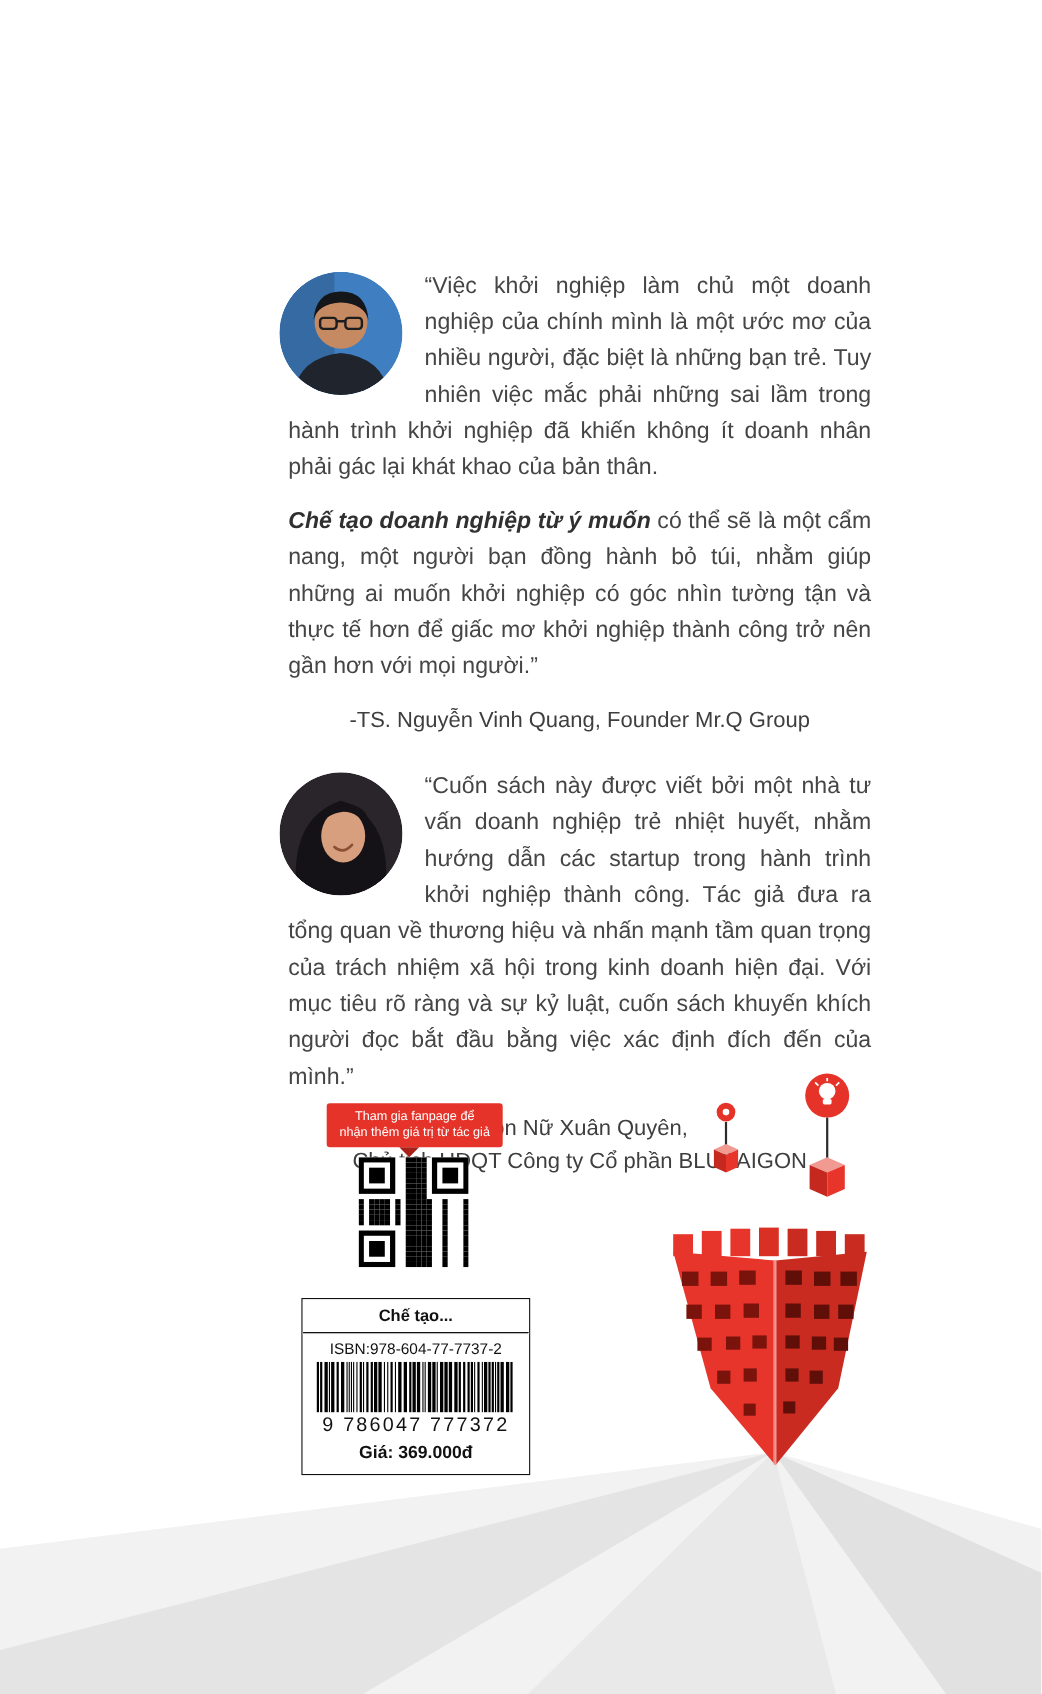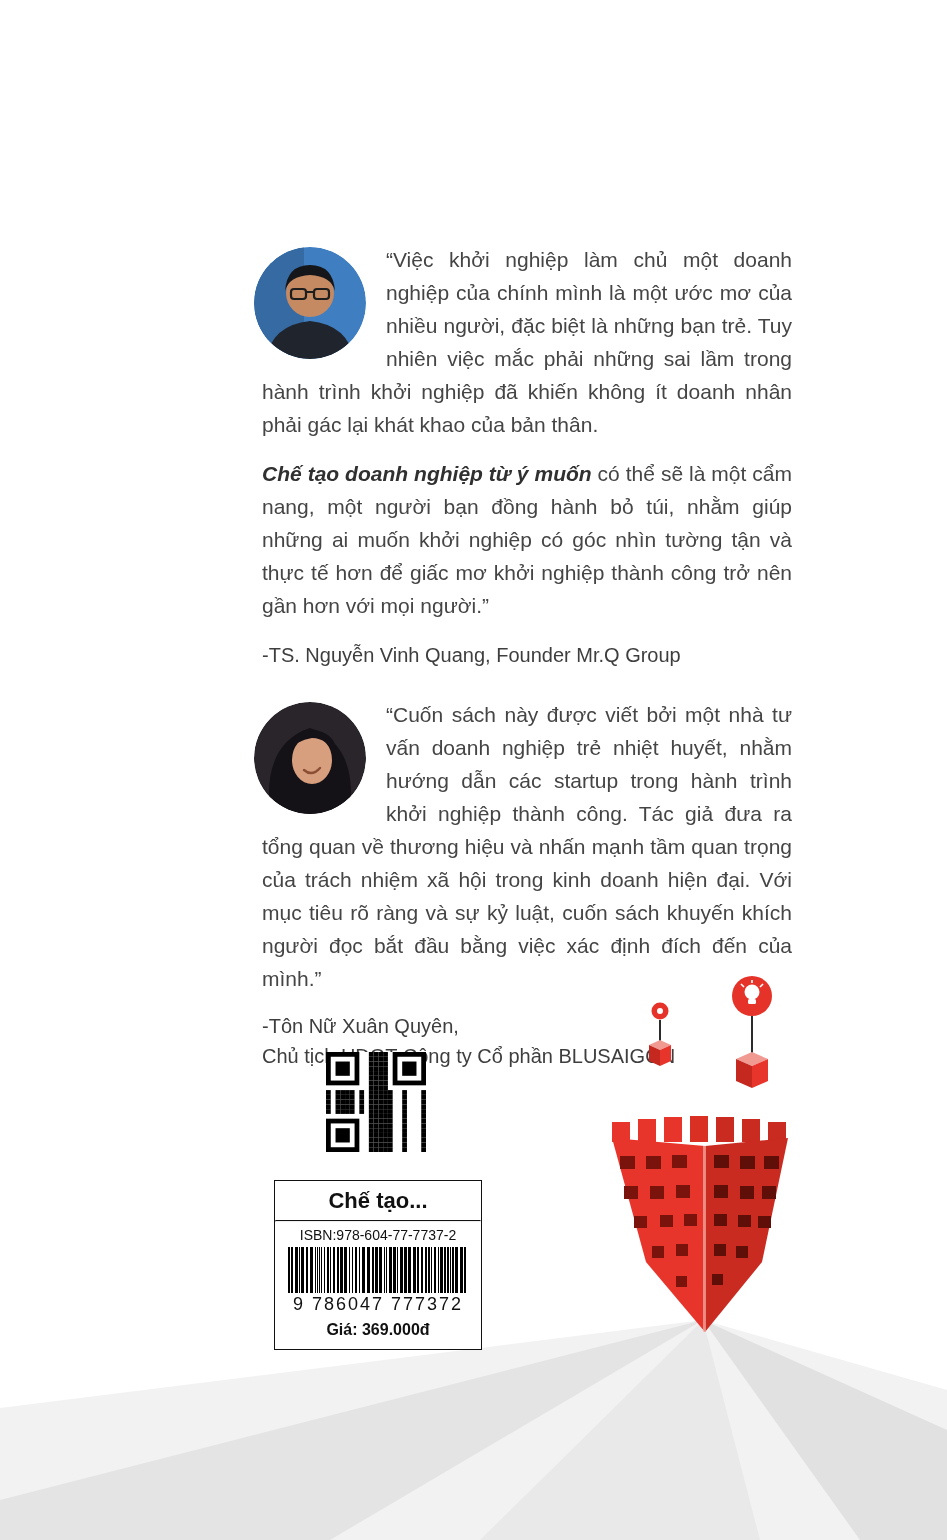--- a/index.html
+++ b/index.html
@@ -8,38 +8,38 @@
 
   
   .quotes{position:absolute;left:262px;top:210px;width:530px;margin-top:33px;}
   .quote{overflow:visible;}
   .avatar{width:112px;height:112px;border-radius:50%;overflow:hidden;float:left;
           margin:4px 20px 10px -8px;}
   .avatar svg{display:block;}
   .qtext{margin:0;font-size:21px;line-height:33px;text-align:justify;color:#454545;}
   .qtext + .qtext{margin-top:16px;}
   .book-title{font-weight:bold;font-style:italic;color:#303030;}
-  .attr{margin:18px 0 0 0;font-size:20px;line-height:30px;text-align:left;color:#3e3e3e;}
+  .attr{margin:18px 0 0 0;font-size:20px;line-height:30px;text-align:center;color:#3e3e3e;}
   .quote2{margin-top:28px;}
   .attr2{margin-top:16px;}
 
   
   .banner{position:absolute;left:297px;top:1003px;width:160px;height:40px;background:#e63329;
           border-radius:3px;color:#fff;font-size:11.5px;line-height:15px;text-align:center;
           display:flex;flex-direction:column;justify-content:center;z-index:3;}
   .banner::after{content:'';position:absolute;left:66px;bottom:-9px;width:0;height:0;
           border-left:9px solid transparent;border-right:9px solid transparent;
           border-top:9px solid #a92018;}
   .qr{position:absolute;left:326px;top:1052px;width:100px;height:100px;z-index:3;}
   .qr svg{display:block;width:100px;height:100px;}
 
   
   .bcbox{position:absolute;left:274px;top:1180px;width:206px;background:#fff;
          border:1.5px solid #111;z-index:3;text-align:center;padding-bottom:10px;}
-  .bc-title{font-size:22px;font-weight:bold;color:#111;padding:7px 0 6px 0;}
+  .bc-title{font-size:15px;font-weight:bold;color:#111;padding:7px 0 6px 0;}
   .bc-rule{border-top:1.5px solid #111;margin:0;}
   .bc-isbn{font-size:14px;color:#111;padding:5px 0 4px 0;}
   .bc-bars{display:block;margin:0 auto;}
   .bc-digits{font-size:18px;color:#111;letter-spacing:2px;margin-top:1px;}
   .bc-price{font-size:16px;font-weight:bold;color:#111;margin-top:6px;}
 
   
   .scene{position:absolute;left:0;top:940px;width:947px;height:600px;z-index:1;}
 </style>
 </head>
@@ -170,20 +170,24 @@
       </div>
       <p class="qtext"><span>“Cuốn sách này được viết bởi một nhà tư vấn doanh nghiệp trẻ nhiệt huyết, nhằm hướng dẫn các startup trong hành trình khởi nghiệp thành công. Tác giả đưa ra tổng quan về thương hiệu và nhấn mạnh tầm quan trọng của trách nhiệm xã hội trong kinh doanh hiện đại. Với mục tiêu rõ ràng và sự kỷ luật, cuốn sách khuyến khích người đọc bắt đầu bằng việc xác định đích đến của mình.”</span></p>
       <p class="attr attr2">
         <span>-Tôn Nữ Xuân Quyên,</span><br>
         <span>Chủ tịch HĐQT Công ty Cổ phần BLUSAIGON</span>
       </p>
     </div>
 
   </section>
 
+  <div class="banner">
+    <span>Tham gia fanpage để</span>
+    <span>nhận thêm giá trị từ tác giả</span>
+  </div>
 
   <div class="qr">
     <svg viewBox="0 0 84 84">
       <rect width="84" height="84" fill="#ffffff"></rect>
       <g fill="#000000">
 
         <g>
           <rect x="0" y="0" width="28" height="28"></rect>
             <rect x="4" y="4" width="20" height="20" fill="#fff"></rect>
             <rect x="8" y="8" width="12" height="12"></rect>

